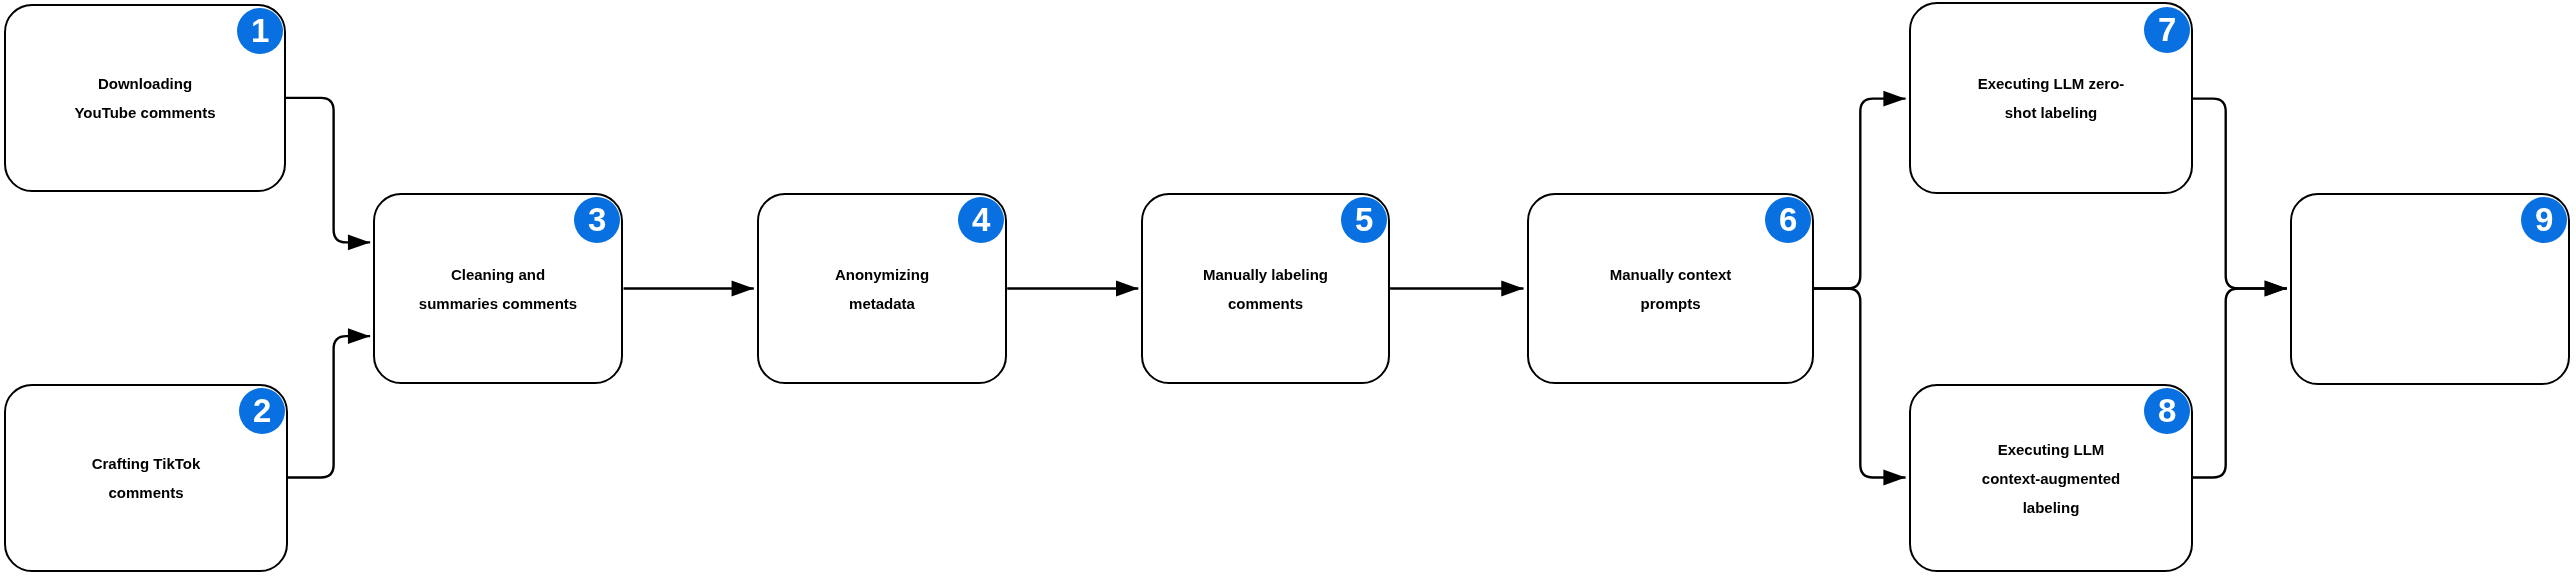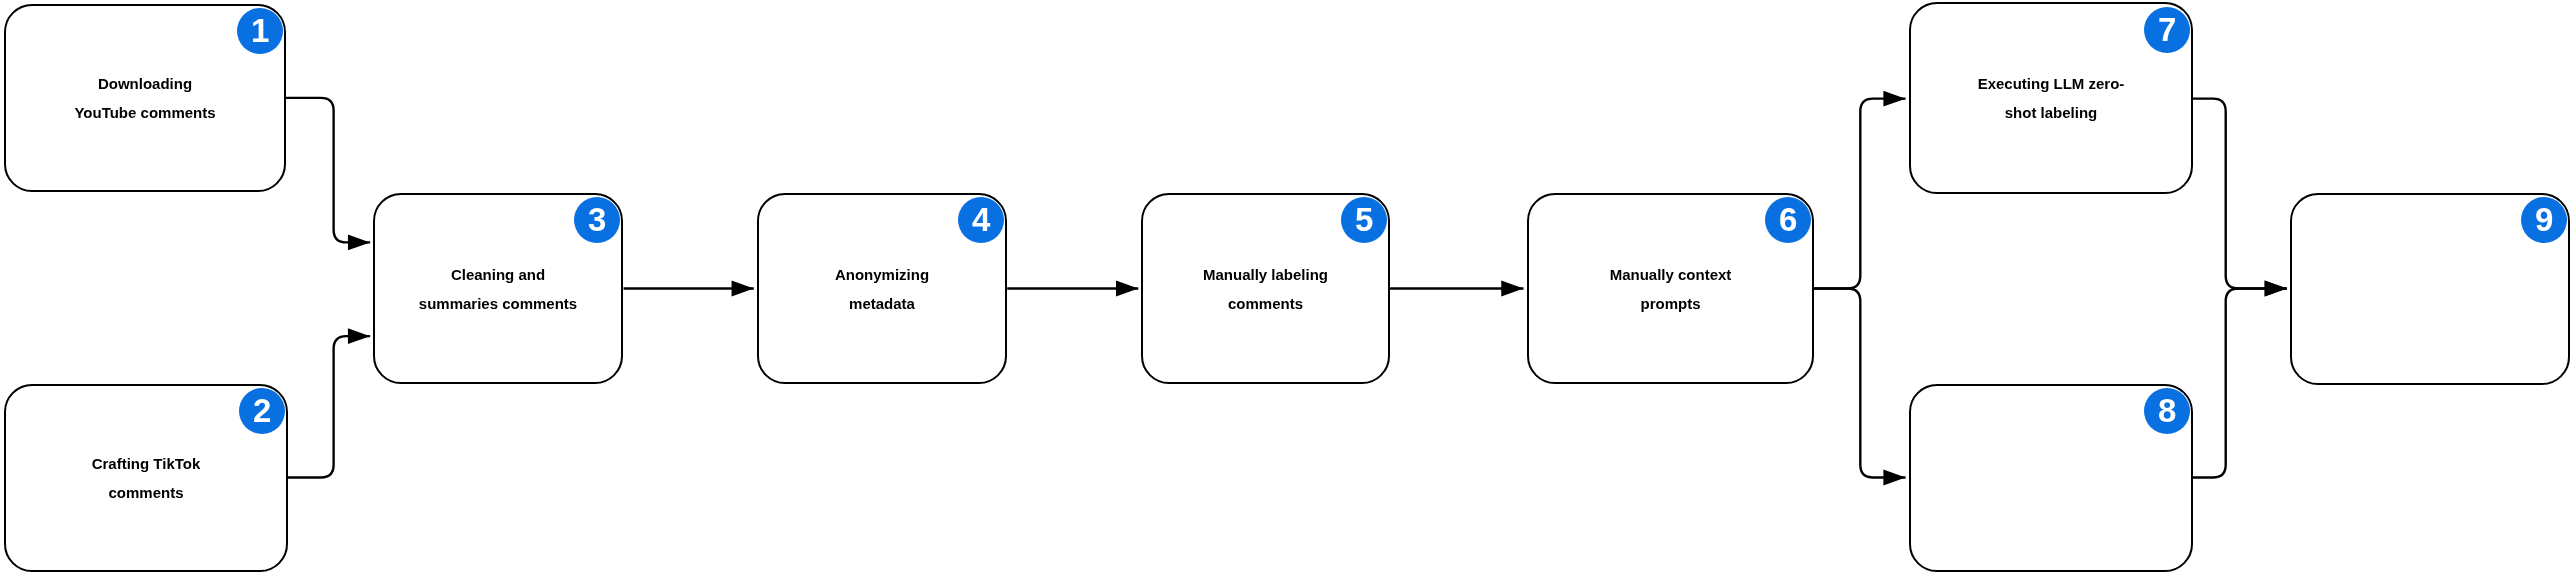--- a/index.html
+++ b/index.html
@@ -131,20 +131,23 @@
   </div>
 
   <div class="node n7">
     <span class="badge">7</span>
     <div class="label">Executing LLM zero-
 shot labeling</div>
   </div>
 
   <div class="node n8">
     <span class="badge">8</span>
+    <div class="label">Executing LLM
+context-augmented
+labeling</div>
   </div>
 
   <div class="node n9">
     <span class="badge">9</span>
   </div>
 
 </div>
 
 
 </body></html>

